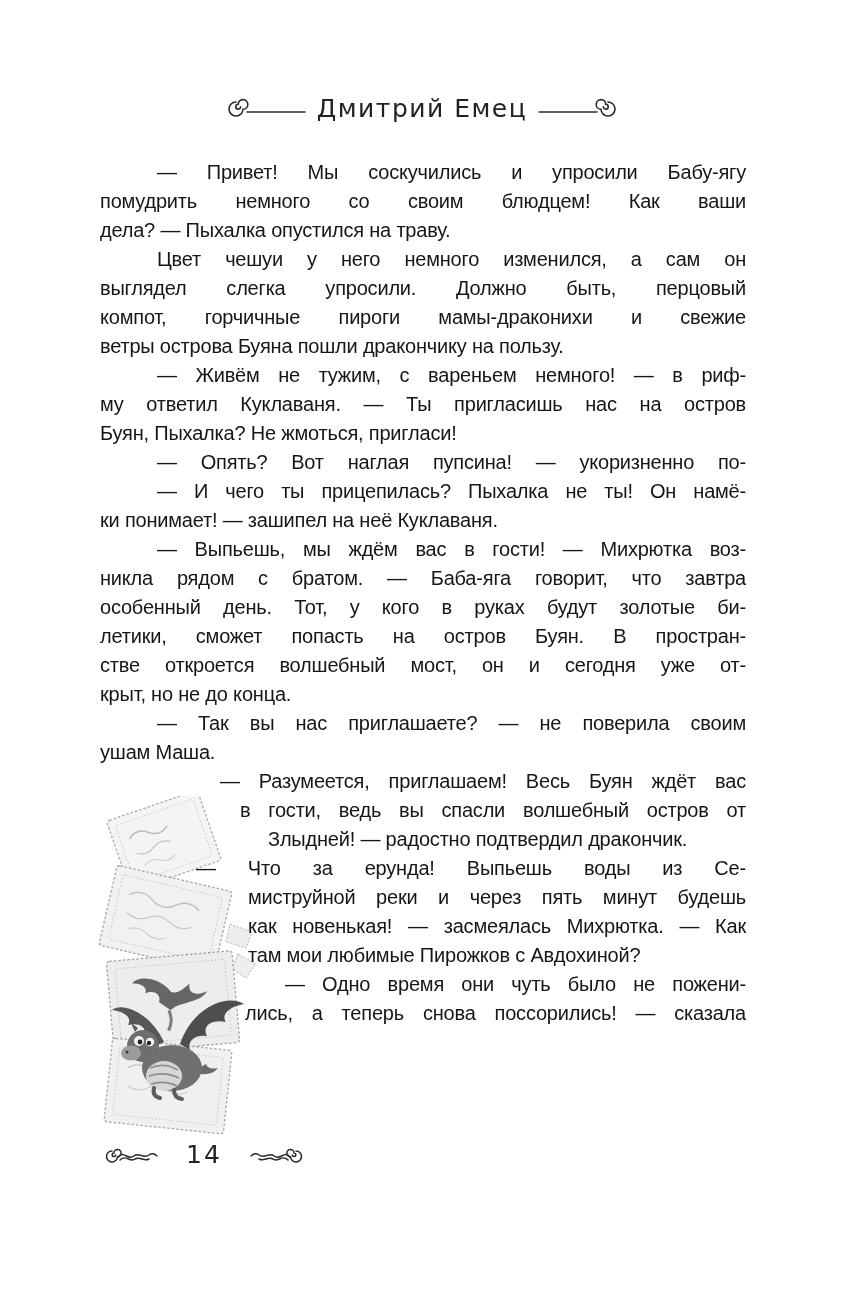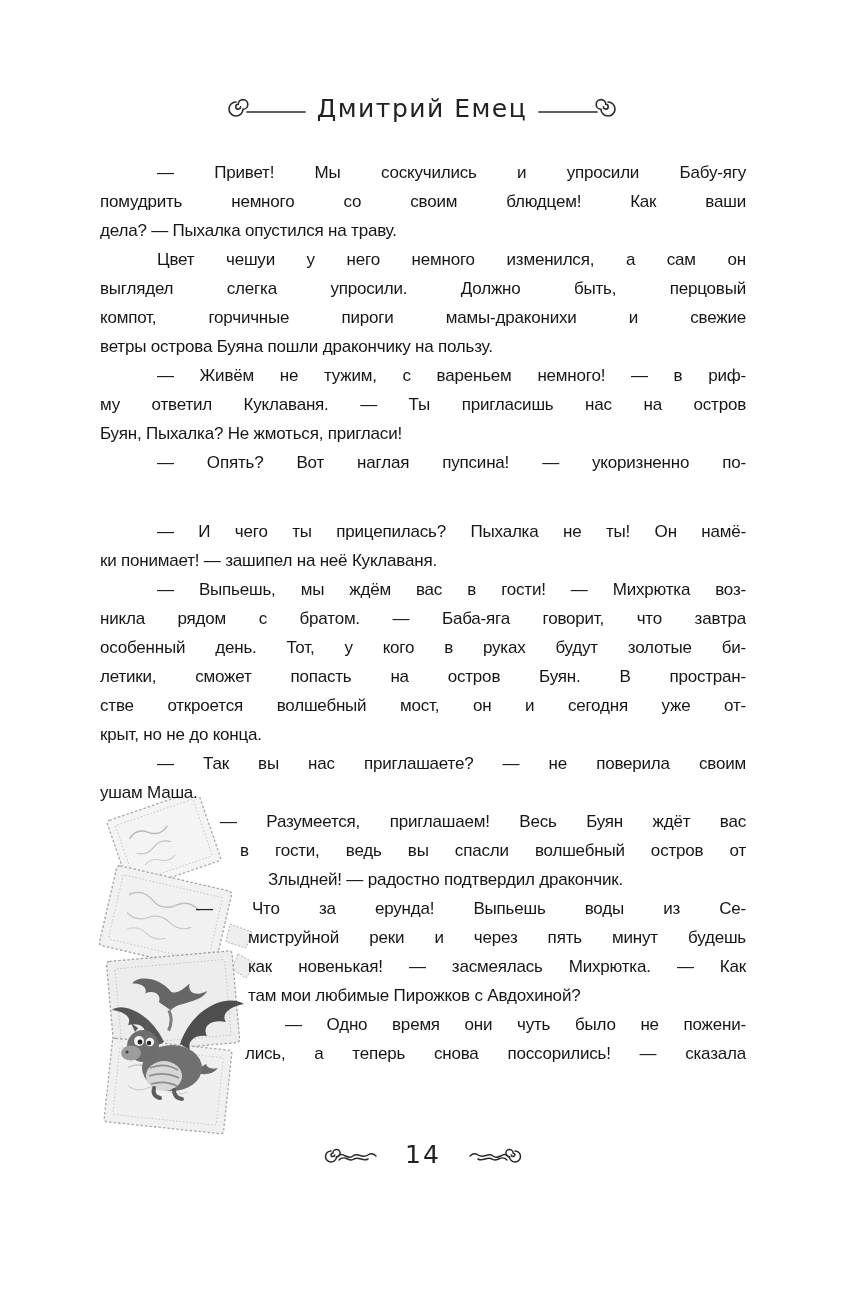--- a/index.html
+++ b/index.html
@@ -14,31 +14,31 @@
     display:flex;justify-content:center;align-items:center;gap:10px;
   }
   .author{
     font-family:"DejaVu Sans",sans-serif;font-size:25px;font-weight:500;
     letter-spacing:1.5px;color:#222;white-space:nowrap;
   }
   .flourish{flex:0 0 auto;}
   
   .text-block{
     position:absolute;left:100px;top:158px;width:646px;
-    font-size:17px;line-height:29px;letter-spacing:-0.2px;
+    font-size:20px;line-height:29px;letter-spacing:-0.2px;
   }
   .para{margin:0;}
   .line{text-align:justify;text-align-last:justify;}
   .line.last{text-align-last:left;}
   
   .illo{position:absolute;left:88px;top:796px;}
   
   .footer{
     position:absolute;top:1140px;left:100px;width:646px;
-    display:flex;justify-content:center;align-items:center;gap:26px;
+    display:flex;align-items:center;gap:26px;
   }
   .pagenum{
     font-family:"DejaVu Sans",sans-serif;font-size:25px;font-weight:500;
     color:#222;letter-spacing:2px;
   }
 </style>
 </head>
 <body>
 
 <div class="page">
@@ -135,21 +135,21 @@
       </div>
       <div class="para">
         <div class="line" style="text-indent: 57px;">— Живём не тужим, с вареньем немного! — в риф-</div>
         <div class="line">му ответил Куклаваня. — Ты пригласишь нас на остров</div>
         <div class="line last">Буян, Пыхалка? Не жмоться, пригласи!</div>
       </div>
       <div class="para">
         <div class="line" style="text-indent: 57px;">— Опять? Вот наглая пупсина! — укоризненно по-</div>
       </div>
       <div class="para">
-        <div class="line" style="text-indent: 57px; margin-top: 40px;">— И чего ты прицепилась? Пыхалка не ты! Он намё-</div>
+        <div class="line" style="text-indent: 57px;">— И чего ты прицепилась? Пыхалка не ты! Он намё-</div>
         <div class="line last">ки понимает! — зашипел на неё Куклаваня.</div>
       </div>
       <div class="para">
         <div class="line" style="text-indent: 57px;">— Выпьешь, мы ждём вас в гости! — Михрютка воз-</div>
         <div class="line">никла рядом с братом. — Баба-яга говорит, что завтра</div>
         <div class="line">особенный день. Тот, у кого в руках будут золотые би-</div>
         <div class="line">летики, сможет попасть на остров Буян. В простран-</div>
         <div class="line">стве откроется волшебный мост, он и сегодня уже от-</div>
         <div class="line last">крыт, но не до конца.</div>
       </div>

